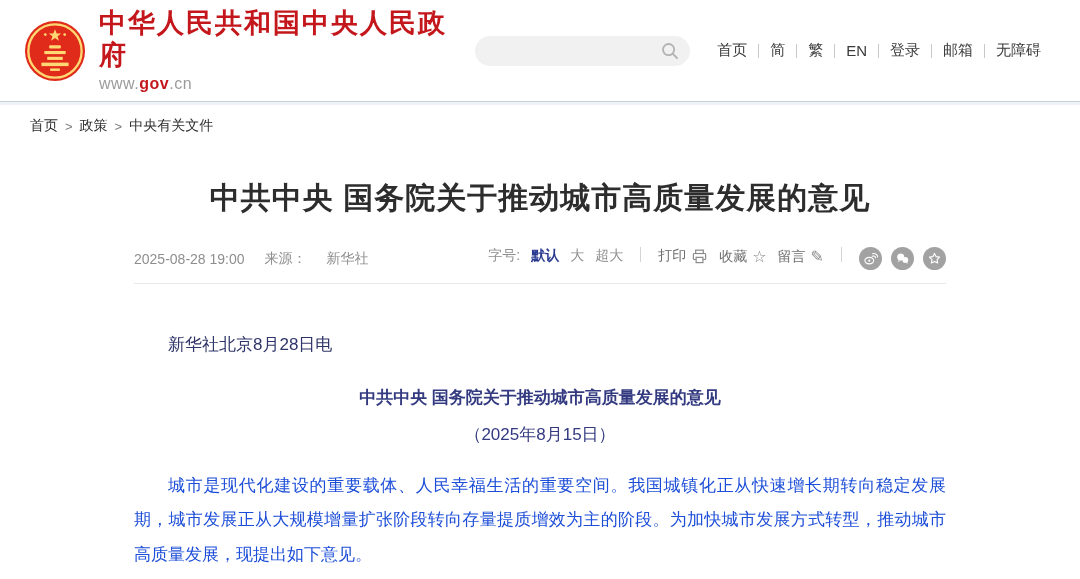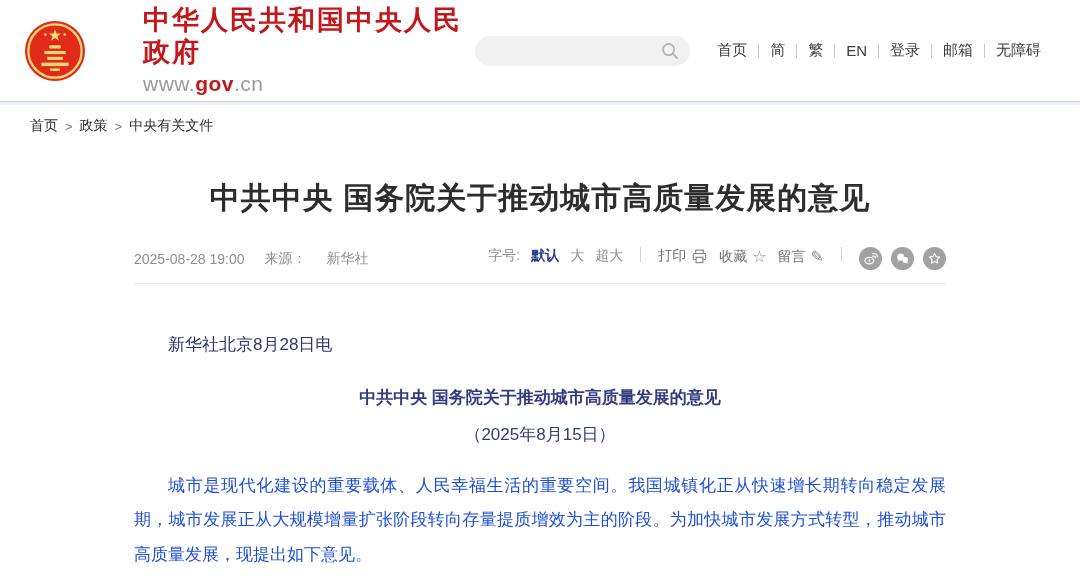--- a/index.html
+++ b/index.html
@@ -20,31 +20,31 @@
   .header {
     height: 102px;
     display: flex;
     align-items: center;
     justify-content: space-between;
     padding: 0 28px 0 24px;
     background: #fff;
     border-bottom: 1px solid #c9d1db;
     box-shadow: 0 3px 0 rgba(210,218,228,.35);
   }
-  .brand { display: flex; align-items: center; gap: 44px; }
+  .brand { display: flex; align-items: center; }
   .emblem { width: 62px; height: 62px; flex: 0 0 auto; }
   .brand-text { margin-left: 13px; }
   .site-title {
     color: #c4171c;
     font-size: 27px;
     font-weight: 700;
     letter-spacing: 2px;
     line-height: 1.15;
   }
-  .site-url { font-size: 21px; color: #9b9b9b; margin-top: 4px; letter-spacing: .5px; }
+  .site-url { font-size: 16px; color: #9b9b9b; margin-top: 4px; letter-spacing: .5px; }
   .site-url .gov { color: #c4171c; font-weight: 700; }
 
   .header-right { display: flex; align-items: center; }
   .search-box {
     width: 215px; height: 30px;
     background: #f1f1f1;
     border-radius: 15px;
     display: flex; align-items: center;
     padding: 0 10px 0 16px;
   }

